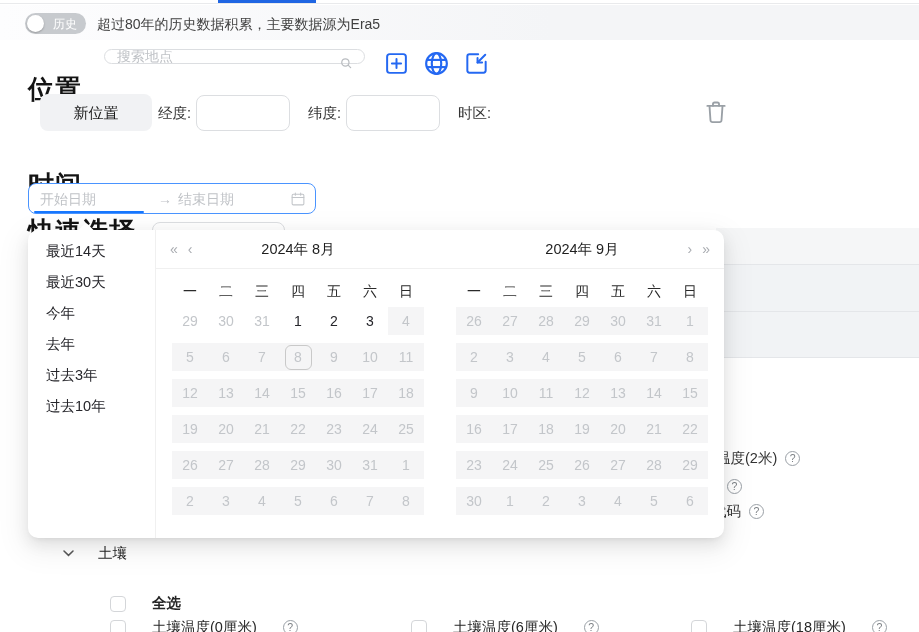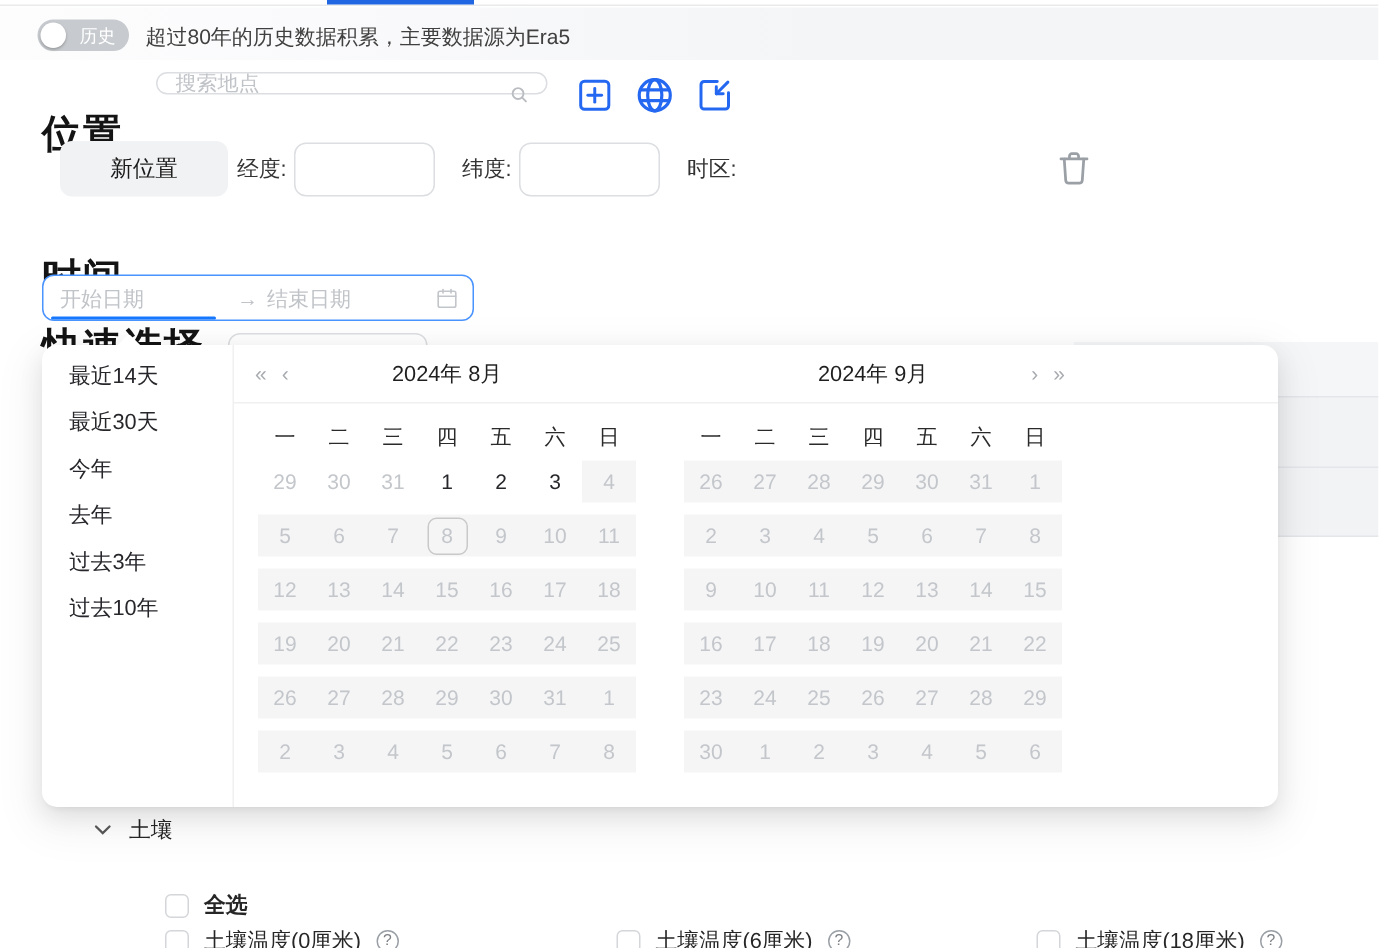--- a/index.html
+++ b/index.html
@@ -49,21 +49,21 @@
   .hidden-select { position:absolute; left:152px; top:222px; width:133px; height:34px; border:1px solid #dcdee1; border-radius:8px; background:#fff; z-index:0; }
 
   
   .rb0 { position:absolute; left:716px; top:228px; width:203px; height:36px; background:#f5f6f7; z-index:1; }
   .rb1 { position:absolute; left:716px; top:264px; width:203px; height:48px; background:#f1f3f5; border-top:1px solid #e4e6e9; border-bottom:1px solid #e4e6e9; z-index:1; }
   .rb2 { position:absolute; left:716px; top:312px; width:203px; height:46px; background:#f1f3f5; border-bottom:1px solid #e4e6e9; z-index:1; }
   .frag { position:absolute; z-index:1; display:flex; align-items:center; gap:8px; font-size:14.5px; color:#333; }
   .qicon { display:inline-block; width:15px; height:15px; border:1px solid #9aa0a6; border-radius:50%; color:#7c8085; font-size:10.5px; line-height:13px; text-align:center; flex:0 0 auto; }
 
   
-  .popup { position:absolute; left:28px; top:230px; width:824px; height:308px; background:#fff; border-radius:10px;
+  .popup { position:absolute; left:28px; top:230px; width:696px; height:308px; background:#fff; border-radius:10px;
            box-shadow:0 6px 16px rgba(0,0,0,.09), 0 3px 6px -4px rgba(0,0,0,.12), 0 9px 28px 8px rgba(0,0,0,.05);
            z-index:5; display:flex; }
   .popup .notch { position:absolute; left:52px; top:-5px; width:12px; height:12px; background:#fff; transform:rotate(45deg); border-radius:2px 0 0 0; }
   .presets { width:128px; border-right:1px solid #f0f0f0; padding:6px 0; flex:0 0 auto; }
   .preset { padding:6px 18px; font-size:14.5px; color:#26262b; line-height:19px; cursor:pointer; white-space:nowrap; }
   .cal-right { flex:1; display:flex; flex-direction:column; }
   .cal-heads { display:flex; border-bottom:1px solid #f0f0f0; height:39px; flex:0 0 auto; }
   .cal-head { width:284px; display:grid; grid-template-columns:46px 1fr 46px; align-items:center; }
   .cal-title { text-align:center; font-size:14.5px; font-weight:500; color:#1f1f1f; cursor:pointer; }
   .navs { display:flex; gap:10px; padding:0 14px; }
@@ -73,23 +73,23 @@
   .wk-row, .day-row { display:flex; }
   .wk { width:36px; height:32px; line-height:32px; text-align:center; font-size:14px; color:#2a2a2a; }
   .day-row { height:36px; align-items:flex-start; }
   .cell { width:36px; height:28px; line-height:28px; text-align:center; font-size:14px; cursor:pointer; }
   .cell.out { color:#c3c6ca; }
   .cell.on { color:#26262b; }
   .cell.dis { color:#c3c6ca; background:#f5f5f6; cursor:not-allowed; }
   .cell .tbox { display:inline-block; width:27px; height:25px; line-height:23px; border:1px solid #c9c9c9; border-radius:6px; vertical-align:middle; margin-top:-2px; }
 
   
-  .soil-head { position:absolute; left:63px; top:544px; display:flex; align-items:center; gap:12px; font-size:14.5px; color:#262626; cursor:pointer; }
+  .soil-head { position:absolute; left:63px; top:544px; display:flex; align-items:center; gap:24px; font-size:14.5px; color:#262626; cursor:pointer; }
   .cb { display:inline-block; width:16px; height:16px; border:1.4px solid #d4d6d9; border-radius:4px; background:#fff; cursor:pointer; flex:0 0 auto; }
-  .soil-row { position:absolute; display:flex; align-items:center; gap:10px; font-size:14.5px; color:#262626;padding-left:48px; }
+  .soil-row { position:absolute; display:flex; align-items:center; gap:26px; font-size:14.5px; color:#262626;padding-left:48px; }
   .bold { font-weight:700; }
 </style>
 </head>
 <body>
 
 <div id="app">
 
   <div class="top-strip">
     <div class="tab-indicator"></div>
   </div>

